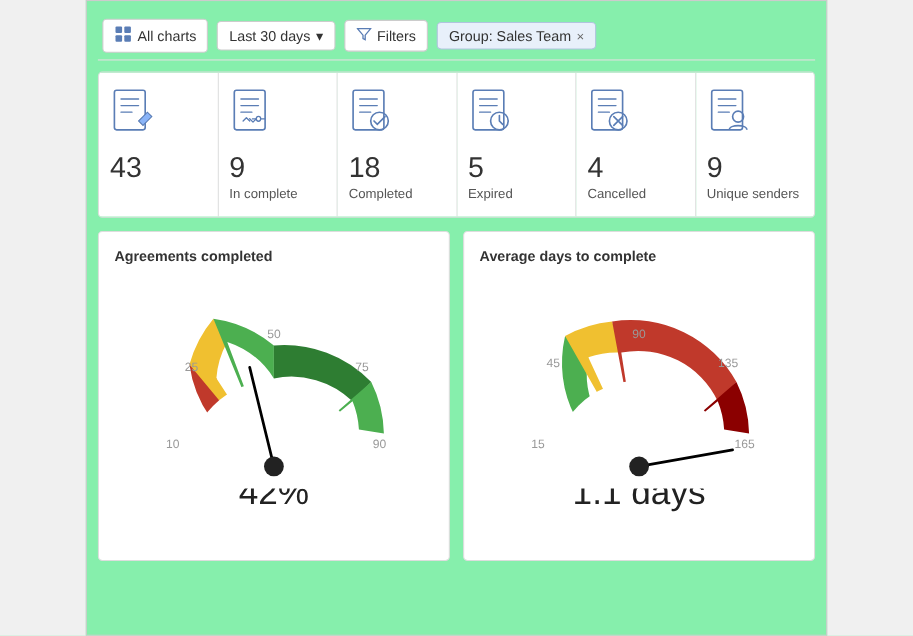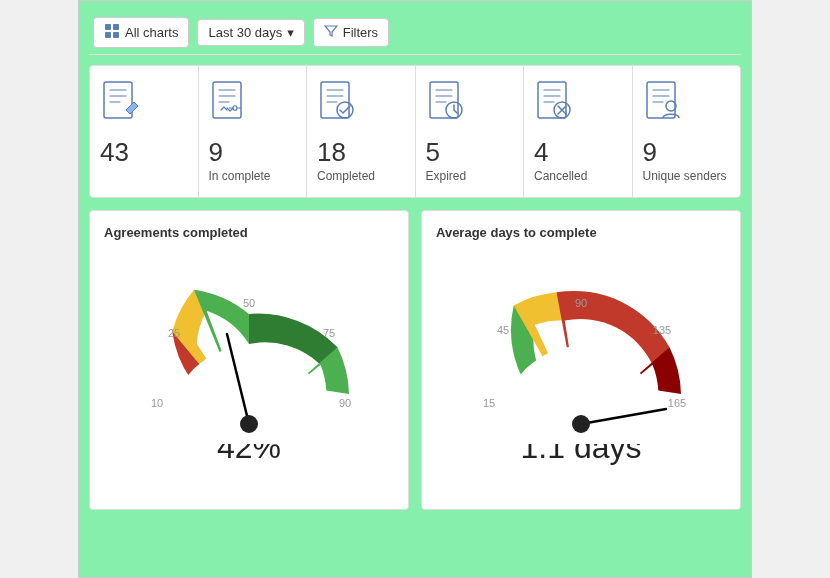--- a/index.html
+++ b/index.html
@@ -177,20 +177,24 @@
       <span>▾</span>
     </button>
     <button class="filter-btn">
       <span style="color:#5a7db5;">
         <svg width="14" height="14" viewBox="0 0 14 14" fill="none">
           <path d="M1 2h12l-5 6v4l-2-1V8L1 2z" stroke="#5a7db5" stroke-width="1.2" fill="none"></path>
         </svg>
       </span>
       <span>Filters</span>
     </button>
+    <div class="group-tag">
+      <span>Group: Sales Team</span>
+      <span class="close-x">×</span>
+    </div>
   </div>
 
   <div class="stats-row">
 
     <div class="stat-card">
       <div class="stat-icon">
         <svg width="40" height="44" viewBox="0 0 40 44" fill="none">
           <rect x="4" y="2" width="28" height="36" rx="2" fill="none" stroke="#5a7db5" stroke-width="1.5"></rect>
           <path d="M10 10h16M10 16h16M10 22h10" stroke="#5a7db5" stroke-width="1.2" stroke-linecap="round"></path>
           <path d="M26 30 L34 22 L38 26 L30 34 Z" fill="#8ab4f8" stroke="#5a7db5" stroke-width="1"></path>

